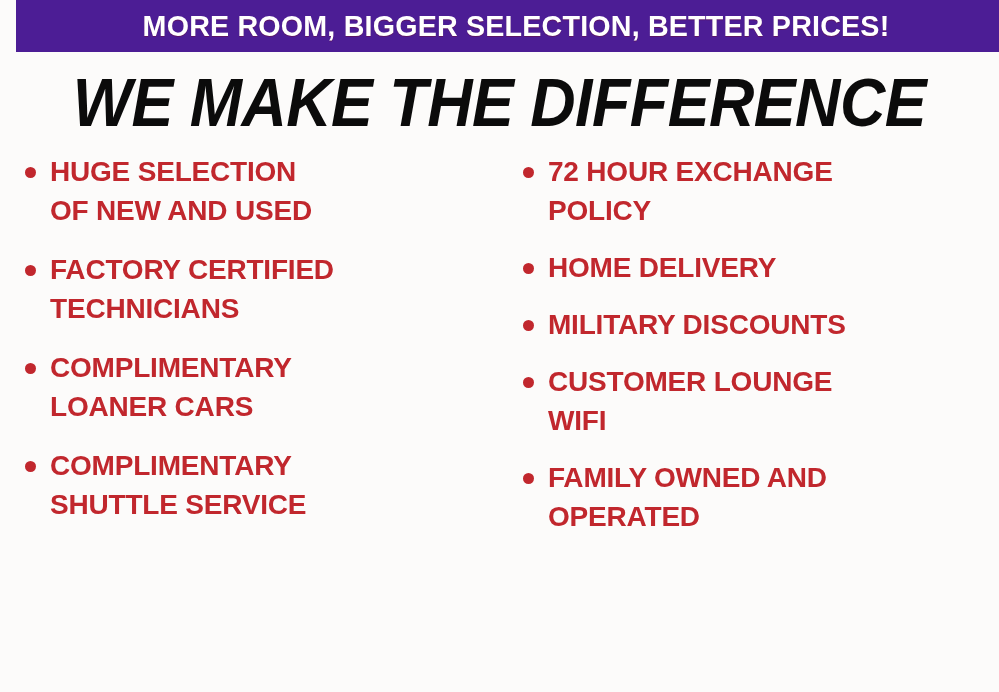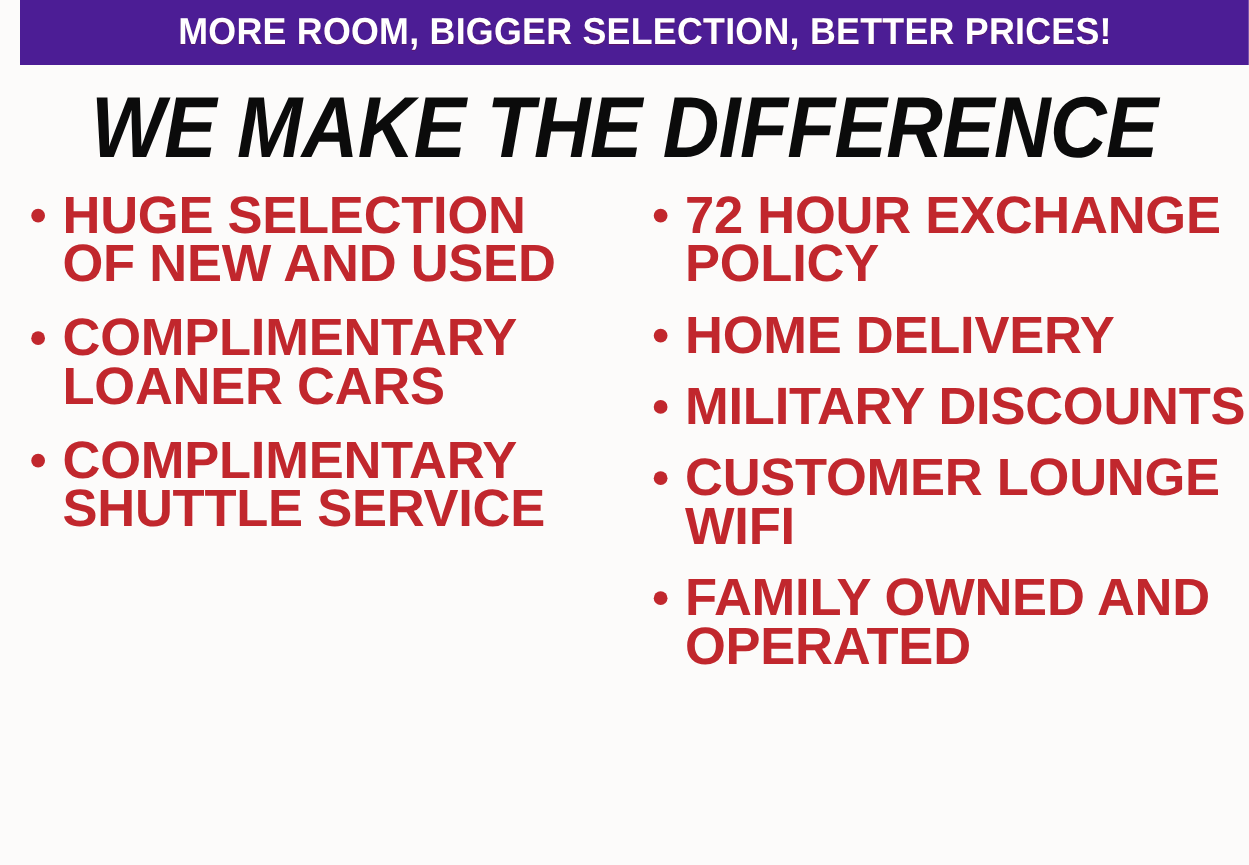--- a/index.html
+++ b/index.html
@@ -87,21 +87,21 @@
     margin: 0;
     padding: 0;
   }
   .bullet-item {
     position: relative;
     padding-left: 36px;
     margin: 0 0 20px 0;
     color: #c1272d;
     font-family: "Liberation Sans", sans-serif;
     font-weight: bold;
-    font-size: 42px;
+    font-size: 28px;
     line-height: 39px;
     letter-spacing: -0.2px;
     text-transform: uppercase;
   }
   .col-right .bullet-item {
     margin-bottom: 18px;
   }
   .bullet-item::before {
     content: "";
     position: absolute;
@@ -130,20 +130,24 @@
 
 <div class="columns">
 
   <div class="col col-left">
     <ul class="bullet-list">
         <li class="bullet-item">
           <span class="bullet-text">HUGE SELECTION
 OF NEW AND USED</span>
         </li>
         <li class="bullet-item">
+          <span class="bullet-text">FACTORY CERTIFIED
+TECHNICIANS</span>
+        </li>
+        <li class="bullet-item">
           <span class="bullet-text">COMPLIMENTARY
 LOANER CARS</span>
         </li>
         <li class="bullet-item">
           <span class="bullet-text">COMPLIMENTARY
 SHUTTLE SERVICE</span>
         </li>
       </ul>
   </div>
 

